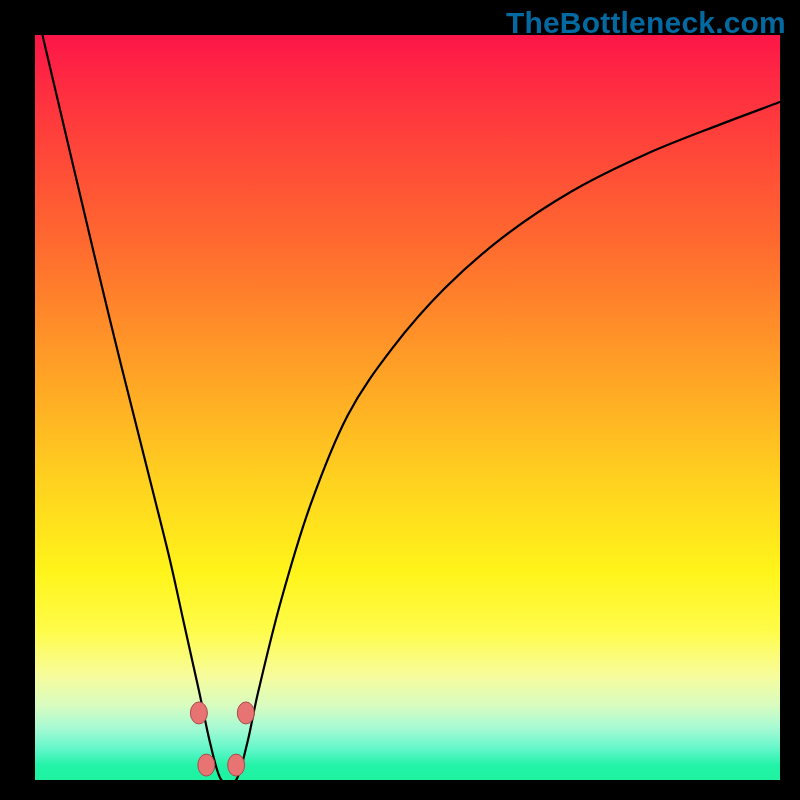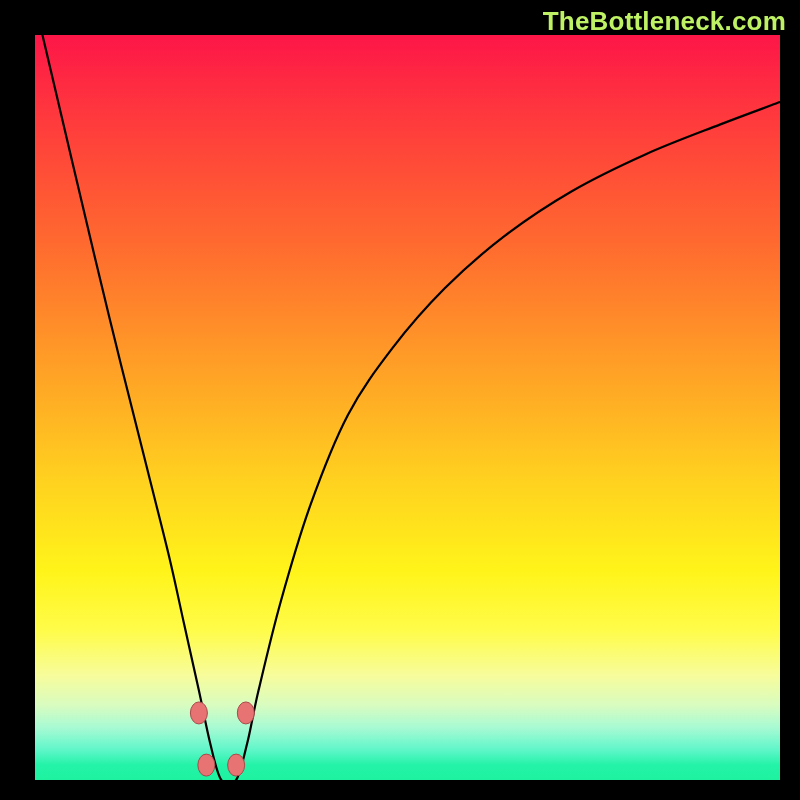--- a/index.html
+++ b/index.html
@@ -38,23 +38,23 @@
       #5ef6c8 96%,
       #23f3a8 98%,
       #1ef29f 100%
     );
   }
   .watermark {
     position: absolute;
     top: 6px;
     right: 14px;
     font-family: Arial, Helvetica, sans-serif;
-    font-size: 26px;
+    font-size: 30px;
     font-weight: 600;
-    color: #bef264;
+    color: #0369a1;
     letter-spacing: 0.2px;
     user-select: none;
   }
   svg.curve-layer {
     position: absolute;
     left: 35px;
     top: 35px;
     width: 745px;
     height: 745px;
     overflow: visible;

